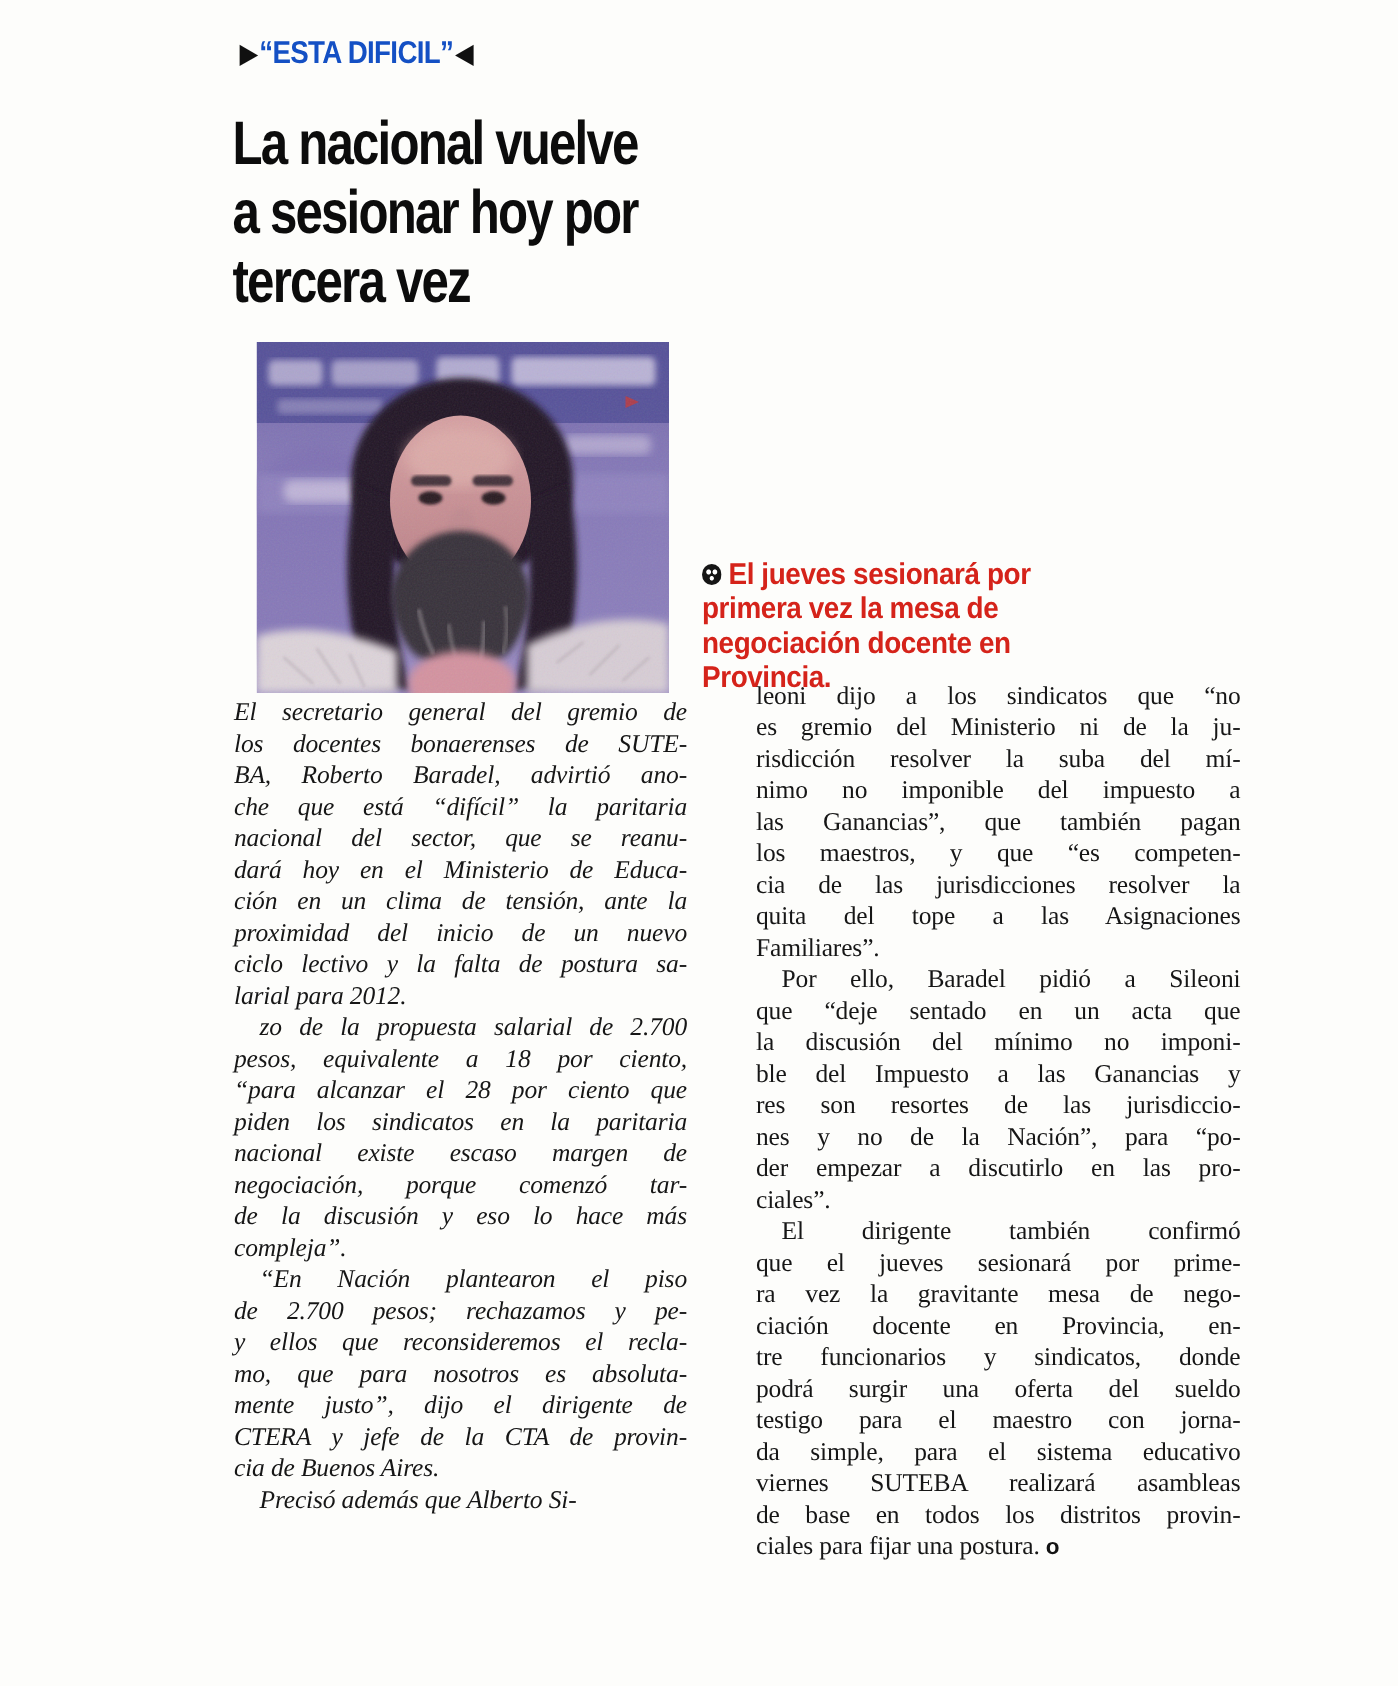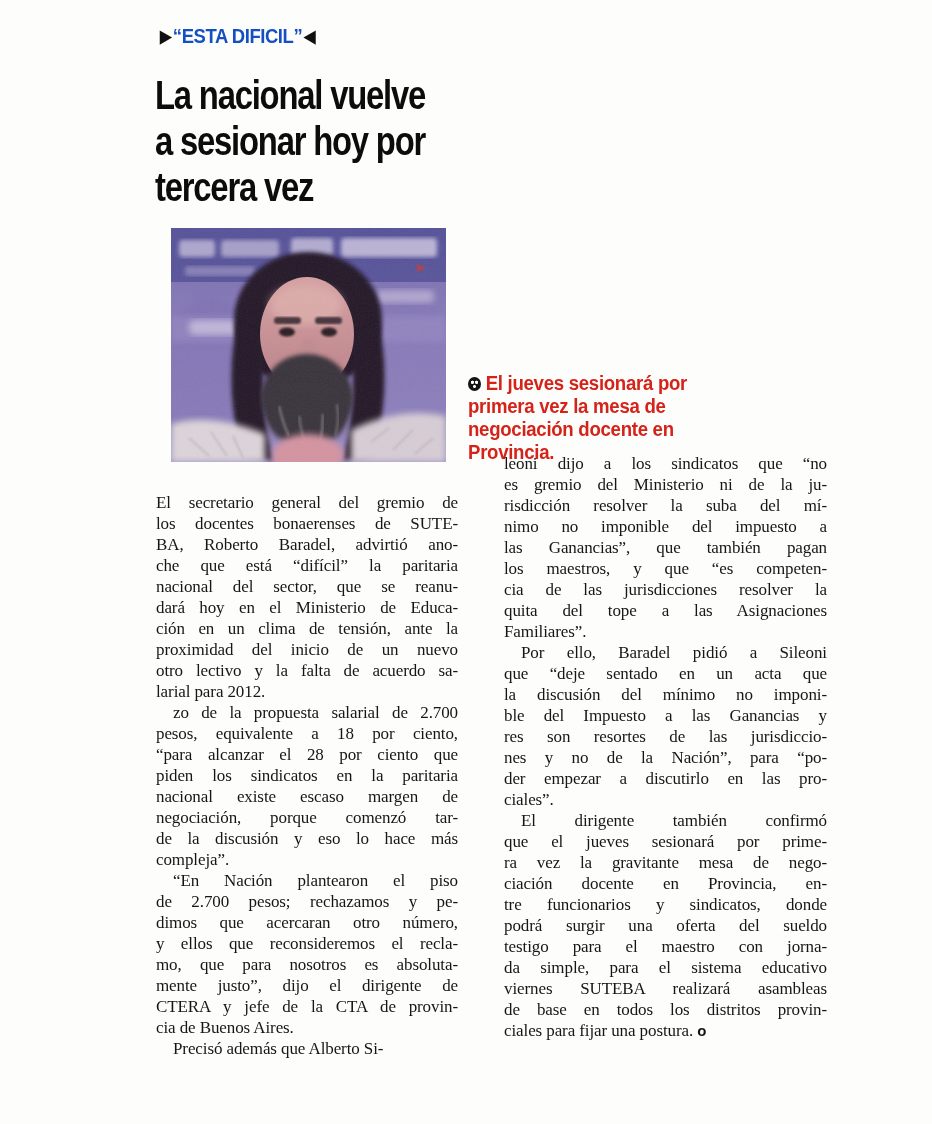--- a/index.html
+++ b/index.html
@@ -89,21 +89,21 @@
   }
 
   
   .col {
     position: absolute;
     font-size: 17px;
     line-height: 21px;
     color: #161616;
     letter-spacing: -0.1px;
   }
-  .col-left  { left: 156px; top: 492px; width: 302px; }
+  .col-left  { left: 156px; top: 464px; width: 302px; font-style: italic; }
   .col-right { left: 468px; top: 453px; width: 323px; margin-left: 36px; }
 
   .line {
     text-align: justify;
     text-align-last: justify;
     height: 21px;
     overflow: visible;
     white-space: normal;
   }
   .line.last { text-align-last: left; }
@@ -219,37 +219,36 @@
   <div class="col col-left">
       <div class="para">
         <div class="line">El secretario general del gremio de</div>
         <div class="line">los docentes bonaerenses de SUTE-</div>
         <div class="line">BA, Roberto Baradel, advirtió ano-</div>
         <div class="line">che que está “difícil” la paritaria</div>
         <div class="line">nacional del sector, que se reanu-</div>
         <div class="line">dará hoy en el Ministerio de Educa-</div>
         <div class="line">ción en un clima de tensión, ante la</div>
         <div class="line">proximidad del inicio de un nuevo</div>
-        <div class="line">otro lectivo y la falta de acuerdo sa-</div>
+        <div class="line">ciclo lectivo y la falta de postura sa-</div>
         <div class="line last">larial para 2012.</div>
       </div>
       <div class="para indent">
         <div class="line">zo de la propuesta salarial de 2.700</div>
         <div class="line">pesos, equivalente a 18 por ciento,</div>
         <div class="line">“para alcanzar el 28 por ciento que</div>
         <div class="line">piden los sindicatos en la paritaria</div>
         <div class="line">nacional existe escaso margen de</div>
         <div class="line">negociación, porque comenzó tar-</div>
         <div class="line">de la discusión y eso lo hace más</div>
         <div class="line last">compleja”.</div>
       </div>
       <div class="para indent">
         <div class="line">“En Nación plantearon el piso</div>
         <div class="line">de 2.700 pesos; rechazamos y pe-</div>
-        <div class="line">dimos que acercaran otro número,</div>
         <div class="line">y ellos que reconsideremos el recla-</div>
         <div class="line">mo, que para nosotros es absoluta-</div>
         <div class="line">mente justo”, dijo el dirigente de</div>
         <div class="line">CTERA y jefe de la CTA de provin-</div>
         <div class="line last">cia de Buenos Aires.</div>
       </div>
       <div class="para indent">
         <div class="line last">Precisó además que Alberto Si-</div>
       </div>
     </div>

